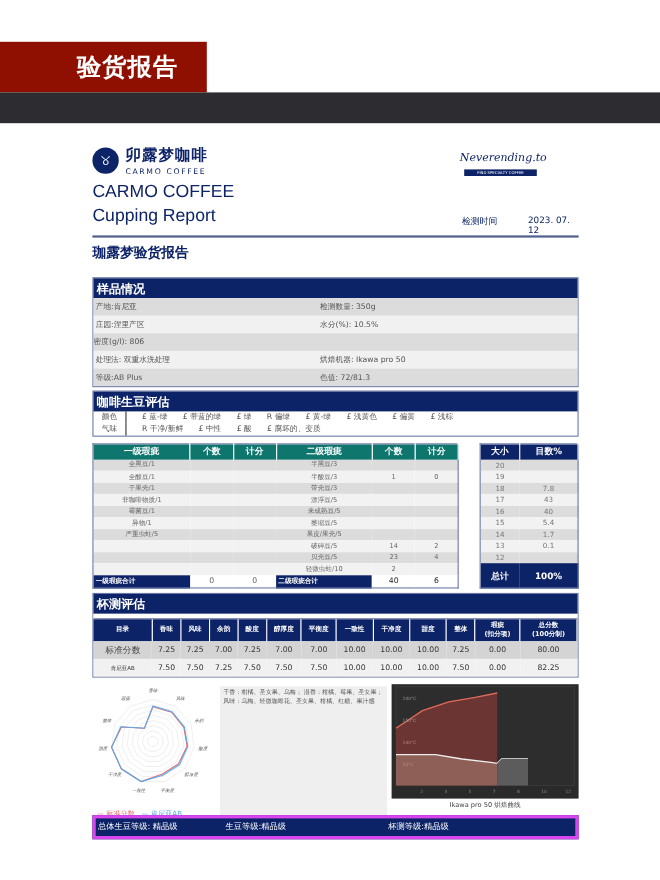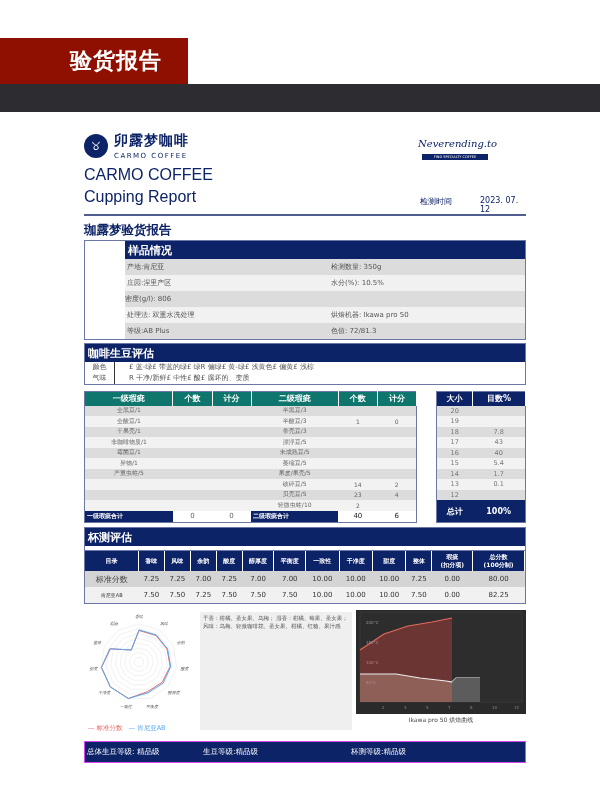--- a/index.html
+++ b/index.html
@@ -27,21 +27,21 @@
   .section { border: 1px solid #6b78a6; margin-top: 6px; }
   .section-head { background: #0d2367; color: #fff; font-weight: bold; font-size: 11px; padding: 2px 3px; height: 18px; }
   .sample-row { display: flex; height: 16px; align-items: center; font-size: 7px; color: #555; }
   .sample-row:nth-child(odd) { background: #dcdcdc; }
   .sample-row:nth-child(even) { background: #f1f1f1; }
   .sample-row .l { width: 206px; padding-left: 2px; }
   .sample-row .r { flex: 1; }
 
   .bean-eval .row { display: flex; font-size: 7px; color: #555; height: 11px; }
   .bean-eval .k { width: 30px; text-align: center; border-right: 1.5px solid #333; height: 100%; line-height: 11px; }
-  .bean-eval .v { padding-left: 14px; display: flex; }
+  .bean-eval .v { padding-left: 14px; display: flex; gap: 14px; }
 
   .defects { display: flex; justify-content: space-between; margin-top: 6px; }
   table { border-collapse: collapse; }
   .def-table { width: 333px; border: 1px solid #6b78a6; }
   .def-table th { background: #0f766e; color: #fff; font-size: 8px; height: 14px; border-right: 1px solid #fff; }
   .def-table td { font-size: 6px; color: #666; text-align: center; height: 10.5px; }
   .def-table tr:nth-child(even) td { background: #f2f2f2; }
   .def-table tr:nth-child(odd) td { background: #dcdcdc; }
   .def-table tr.total td { background: #fff; font-size: 7px; height: 12px; }
   .def-table tr.total td.tl { background: #0d2367; color: #fff; text-align: left; padding-left: 2px; font-weight: bold; font-size: 6px; }
@@ -66,21 +66,21 @@
 
   .bottom { display: flex; margin-top: 6px; height: 128px; position: relative; }
   .radar { width: 110px; position: relative; }
   .notes { position: absolute; left: 116px; top: 2px; width: 152px; height: 118px; background: #efefef; font-size: 5.5px; color: #555; padding: 2px 3px; line-height: 8px; }
   .roast { position: absolute; left: 272px; top: 0; width: 170px; height: 104px; background: #2a2a2a; }
   .roast-caption { position: absolute; left: 272px; top: 106px; width: 170px; text-align: center; font-size: 6px; color: #444; }
   .legend { position: absolute; left: 4px; top: 114px; font-size: 6.5px; display: flex; gap: 6px; }
   .legend .red { color: #e76a6a; }
   .legend .blue { color: #5aa9f0; }
 
-  .footer { position: absolute; left: 84px; top: 741px; width: 442px; height: 22px; background: #0d2367; border: 1px solid #d946ef; color: #fff; font-size: 7.5px; display: flex; align-items: center; }
+  .footer { position: absolute; left: 84px; top: 741px; width: 442px; height: 22px; background: #0d2367; border: 3px solid #d946ef; color: #fff; font-size: 7.5px; display: flex; align-items: center; }
   .footer span { position: absolute; }
 </style>
 </head>
 <body>
 
 <div class="banner-red">
   <span>验货报告</span>
 </div>
 <div class="banner-dark"></div>
 
@@ -94,21 +94,21 @@
   </div>
   <div class="title-en">CARMO COFFEE</div>
   <div class="title-row">
     <div class="title-en">Cupping Report</div>
     <span class="check-label">检测时间</span>
     <span class="check-date">2023. 07. 12</span>
   </div>
   <div class="divider"></div>
   <div class="report-title">珈露梦验货报告</div>
 
-  <div class="section" style="margin-top:0;padding-left:40px;">
+  <div class="section" style="margin-top:12px;">
     <div class="section-head">样品情况</div>
     <div id="sample-rows">
         <div class="sample-row">
           <div class="l">产地:肯尼亚</div>
           <div class="r">检测数量:    350g</div>
         </div>
         <div class="sample-row">
           <div class="l">庄园:涅里产区</div>
           <div class="r">水分(%): 10.5%</div>
         </div>

